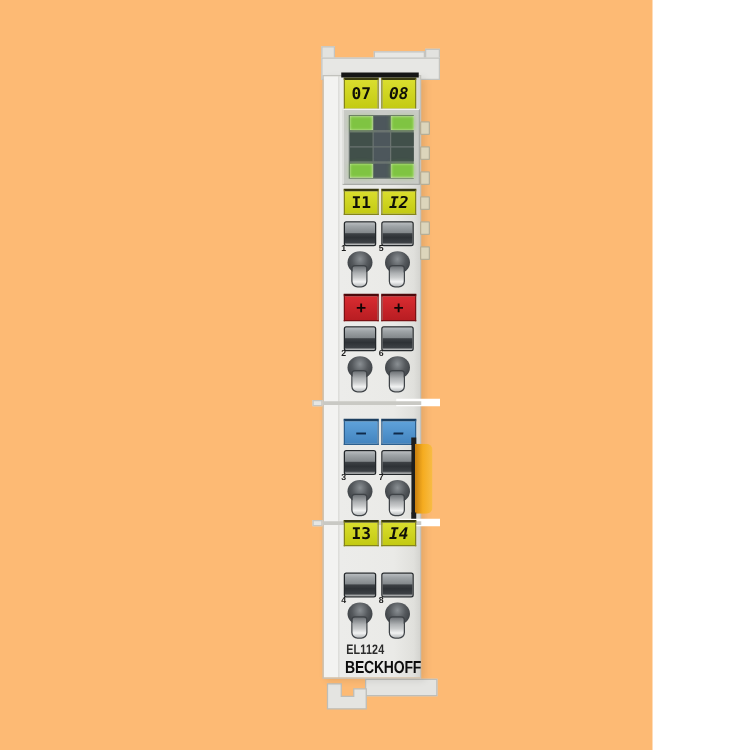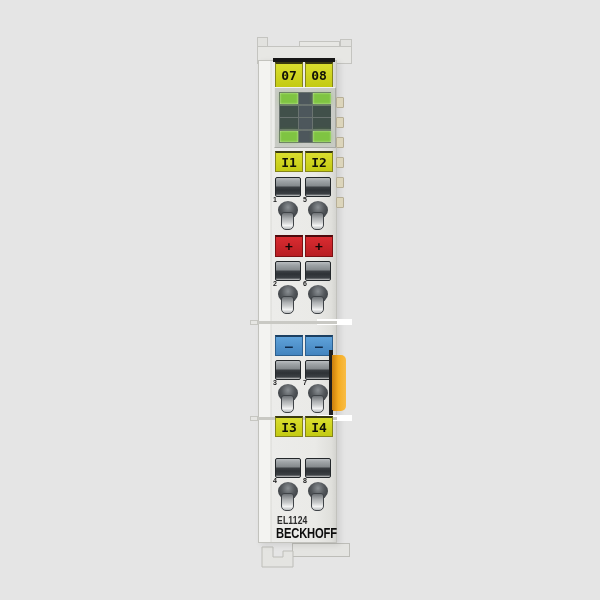--- a/index.html
+++ b/index.html
@@ -1,33 +1,33 @@
 <!DOCTYPE html>
 <html style="--label-yellow: #c3ca12; --label-red: #b81d22; --label-blue: #4384bf; --led-on-green: #7fc442; --led-off-dark: #41504a; --latch-orange: #f5ac20; --ebus-beige: #dcd5bb; --body-gray: #eaeae7;"><head>
 <meta charset="utf-8">
 <style>
   html,body{margin:0;padding:0;background:#fff;}
-  #stage{position:relative;width:600px;height:600px;background:#e5e5e5;overflow:hidden;
-         font-family:"Liberation Sans",sans-serif;}
+  #stage{position:relative;width:504px;height:600px;background:#fdba74;overflow:hidden;
+         font-family:"Liberation Sans",sans-serif;padding-left:18px;}
   .abs{position:absolute;}
 
   
   .cap-bar{left:257px;top:46px;width:95px;height:18px;background:#e7e7e4;border:1px solid #c4c4c0;box-sizing:border-box;}
   .cap-tab-left{left:257px;top:37px;width:11px;height:13px;background:#e2e2df;border:1px solid #c4c4c0;box-sizing:border-box;}
   .cap-step{left:299px;top:41px;width:41px;height:8px;background:#e7e7e4;border:1px solid #c4c4c0;border-bottom:none;box-sizing:border-box;}
   .cap-tab-right{left:340px;top:39px;width:12px;height:10px;background:#e2e2df;border:1px solid #c4c4c0;box-sizing:border-box;}
   .body{left:258px;top:60px;width:79px;height:483px;box-sizing:border-box;
         background:linear-gradient(90deg,#f3f3f1 0px,#f3f3f1 11px,#d9d9d5 12px,#ececea 13px,#eaeae7 56px,#e0e0dc 72px,#d4d4d0 100%);
         border:1px solid #c2c2bd;box-shadow:3px 2px 6px rgba(0,0,0,.10);}
   .foot-right{left:292px;top:543px;width:58px;height:14px;background:#e4e4e1;border:1px solid #bdbdb8;box-sizing:border-box;}
 
   
   .plate{width:28px;box-sizing:border-box;display:flex;align-items:center;justify-content:center;
          font-family:"DejaVu Sans Mono",monospace;font-weight:bold;font-size:13px;color:#101008;}
-  .x-l{left:275px;} .x-r{left:305px;}
+  .x-l{left:275px;} .x-r{left:305px;font-style:italic;}
   .y-top{top:62px;height:26px;} .y-mid{top:151px;height:21px;justify-content:center;}
   .y-plus{top:235px;height:22px;} .y-minus{top:335px;height:21px;} .y-bot{top:416px;height:21px;}
   .plate.yellow{background:linear-gradient(180deg,#dade2e,var(--label-yellow,#c3ca12));border:1px solid #84841a;border-top:2px solid #3a3a10;}
   .plate.red{background:linear-gradient(180deg,#d92c31,var(--label-red,#b81d22));border:1px solid #7c1013;border-top:2px solid #4c0a0c;color:#120404;}
   .plate.blue{background:linear-gradient(180deg,#5fa2da,var(--label-blue,#4384bf));border:1px solid #2c5f8e;border-top:2px solid #1c3f60;color:#0f2a4a;}
   .label-top-bar{left:273px;top:58px;width:62px;height:4px;background:#161616;}
 
   
   .ledframe{left:274px;top:87px;width:62px;height:61px;box-sizing:border-box;background:#c9cbc6;
             border:1px solid #a9aba6;border-top-color:#f2f2ef;border-left-color:#e6e6e3;}

